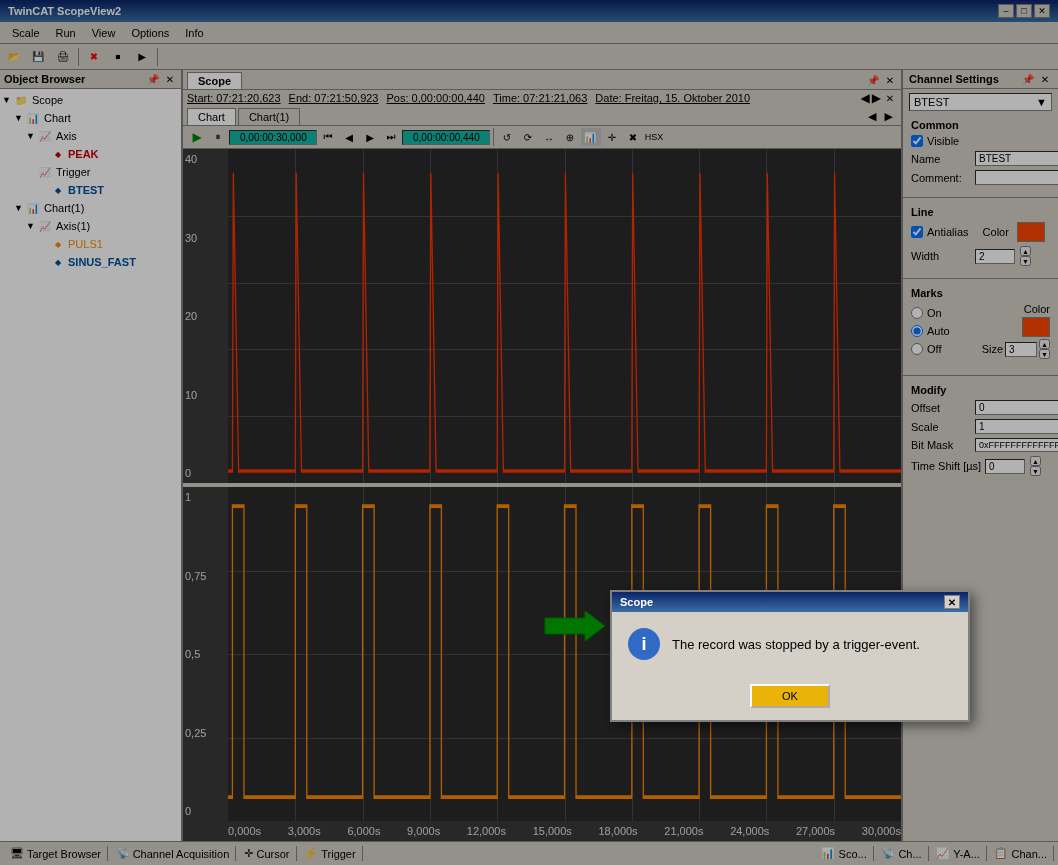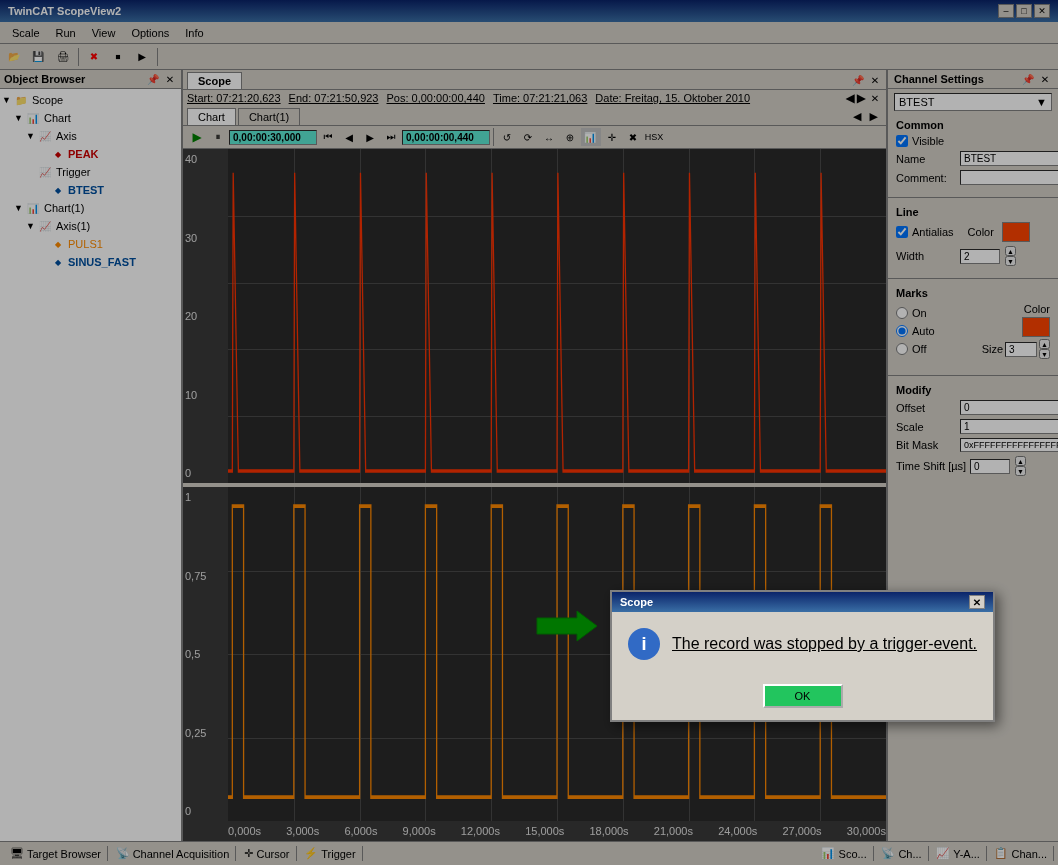--- a/index.html
+++ b/index.html
@@ -155,26 +155,25 @@
       border-bottom: 1px solid #808080;
     }
     .scope-toolbar-btn {
       width: 20px; height: 18px;
       background: #d4d0c8;
       border: 1px solid transparent;
       display: flex; align-items: center; justify-content: center;
       cursor: pointer; font-size: 10px;
     }
     .scope-time-input {
-      background: #5eead4;
+      background: #14b8a6;
       border: 1px inset #808080;
-      padding: 1px 3px;
+      padding: 1px 10px;
       font-size: 10px;
       width: 75px;
-      font-weight: bold;
     }
 
     
     .charts-container {
       flex: 1;
       display: flex;
       flex-direction: column;
       background: #404040;
       position: relative;
       overflow: hidden;
@@ -224,21 +223,21 @@
       display: flex;
       align-items: center;
       padding: 0 45px;
       color: #e0e0e0;
       font-size: 9px;
       position: relative;
     }
 
     
     .channel-settings {
-      width: 172px;
+      width: 157px;
       background: #d4d0c8;
       border-left: 2px solid #808080;
       display: flex;
       flex-direction: column;
     }
     .settings-header {
       background: #d4d0c8;
       padding: 2px 6px;
       border-bottom: 1px solid #808080;
       display: flex;
@@ -379,28 +378,28 @@
       padding: 16px;
       gap: 12px;
     }
     .dialog-icon {
       width: 32px; height: 32px;
       background: #316ac5;
       border-radius: 50%;
       display: flex; align-items: center; justify-content: center;
       color: white; font-size: 18px; font-weight: bold;
     }
-    .dialog-message { font-size: 16px; text-decoration: underline; }
+    .dialog-message { font-size: 13px; }
     .dialog-buttons {
       display: flex;
       justify-content: center;
       padding: 8px 16px 12px;
     }
     .dialog-ok-btn {
-      background: #22c55e;
+      background: #eab308;
       border: 2px outset #ffffff;
       padding: 4px 24px;
       cursor: pointer;
       font-size: 11px;
       min-width: 80px;
     }
 
     
     .waveform-svg { position: absolute; top: 0; left: 0; width: 100%; height: 100%; }
     input[type="text"] { background: white; border: 1px inset #808080; font-size: 10px; padding: 1px 3px; }

